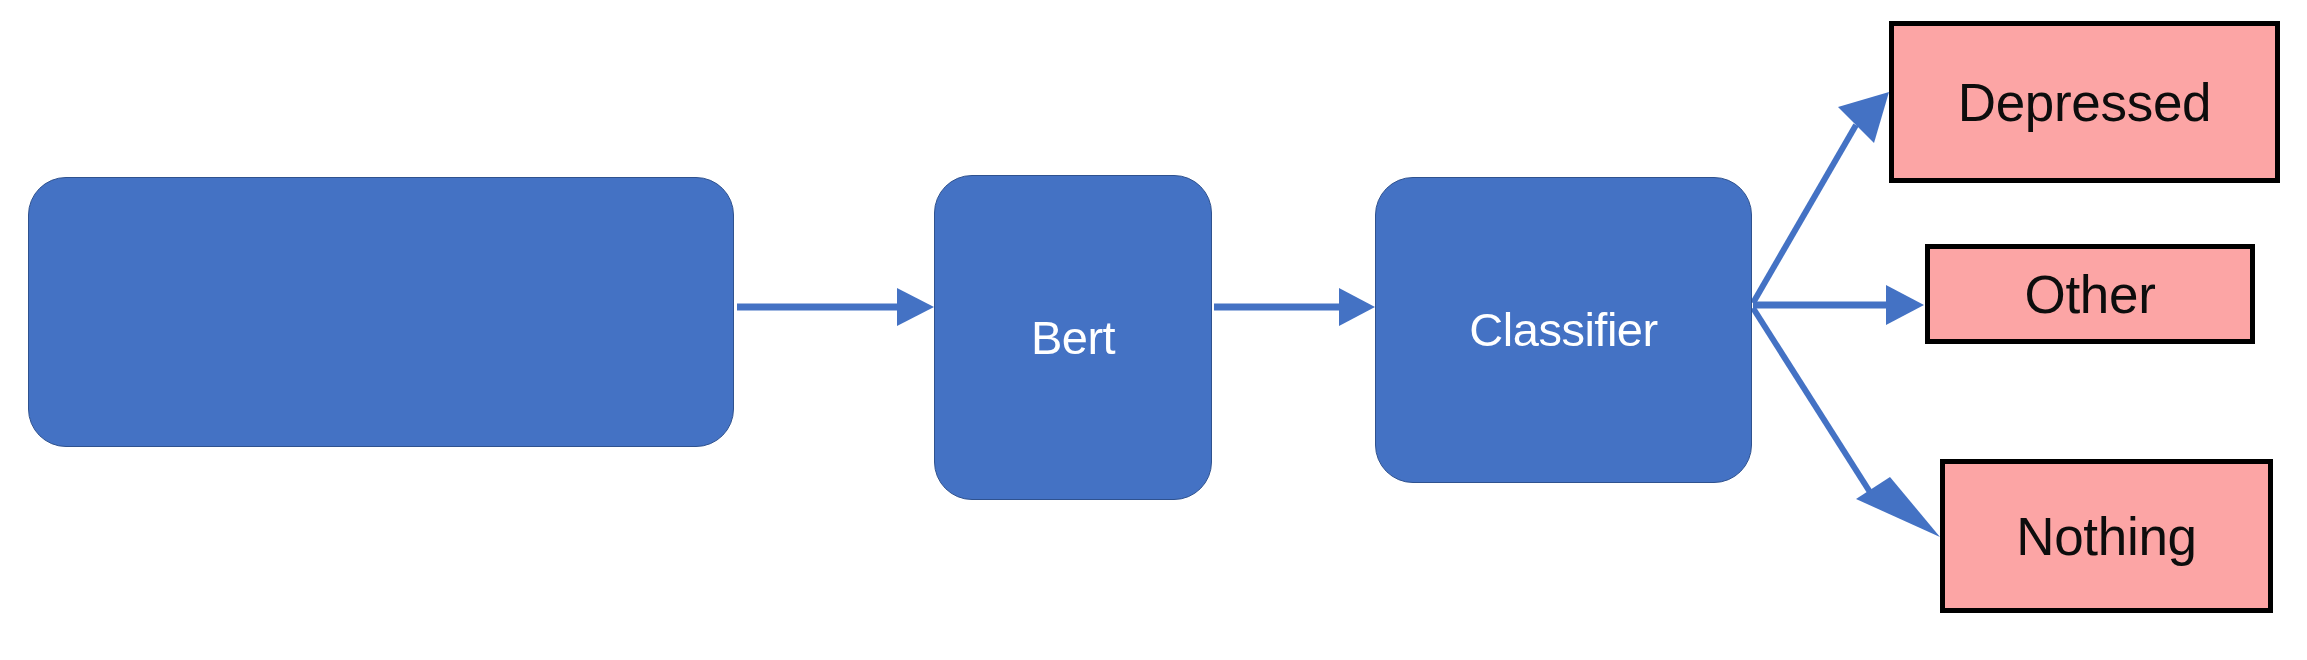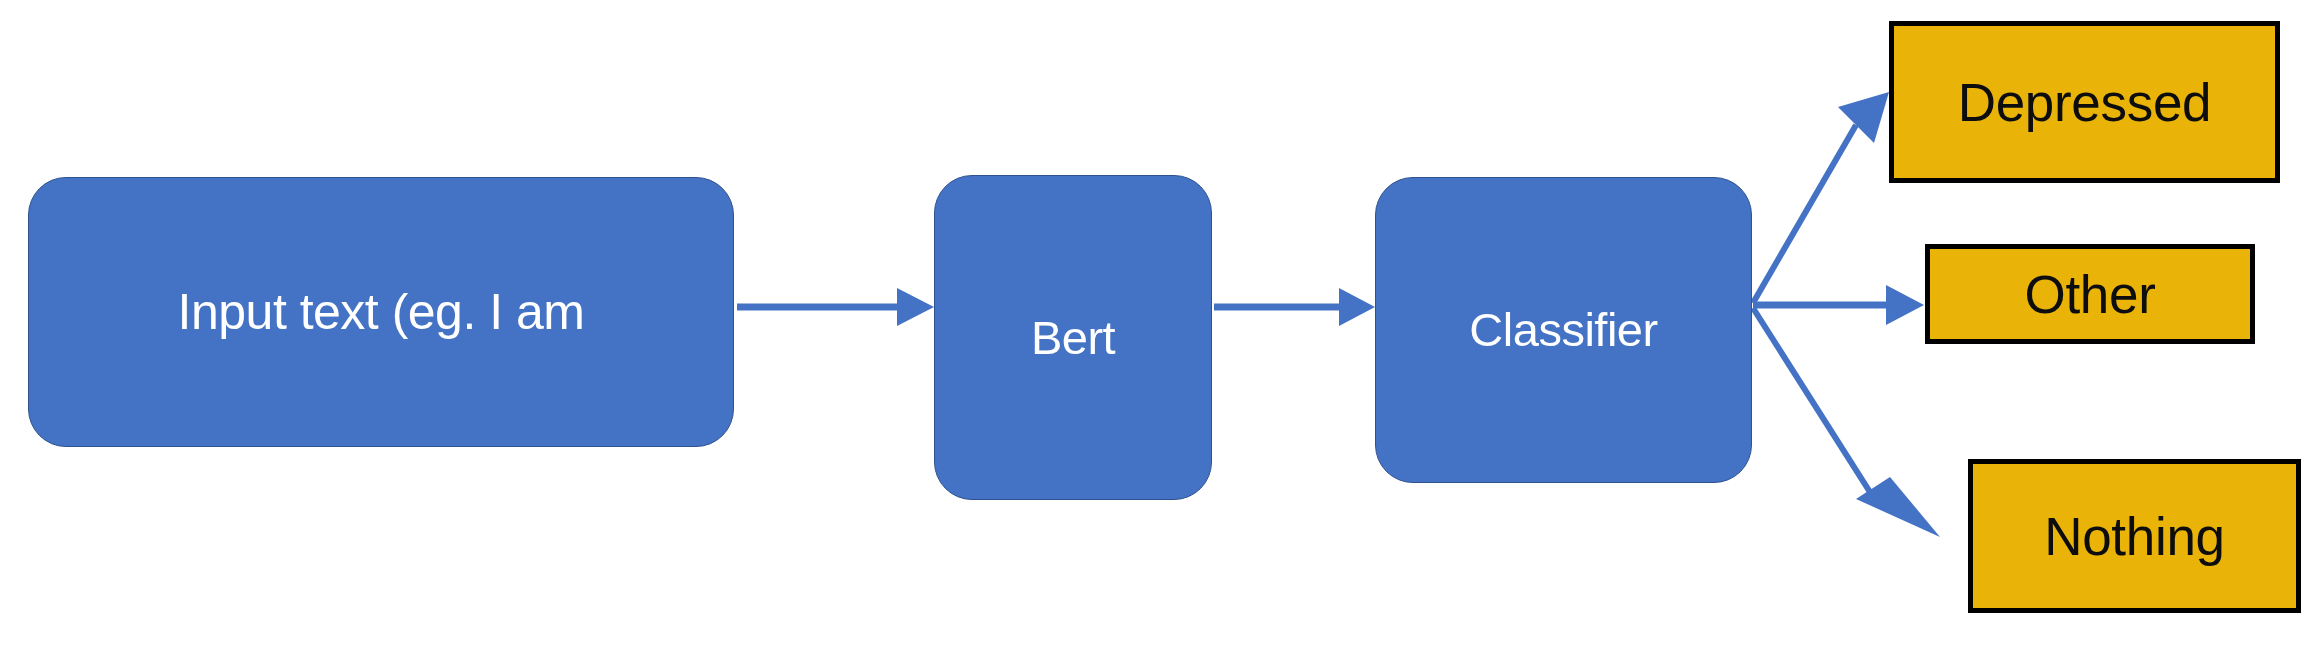--- a/index.html
+++ b/index.html
@@ -46,42 +46,42 @@
   }
   #node-classifier {
     left: 1375px; top: 177px;
     width: 377px; height: 306px;
     font-size: 47px;
   }
   
   .node-white {
     position: absolute;
     box-sizing: border-box;
-    background: #eab308;
+    background: #fca5a5;
     border: 5px solid #000000;
     display: flex;
     align-items: center;
     justify-content: center;
     text-align: center;
     color: #0d0d0d;
     font-size: 53px;
     font-weight: 400;
     letter-spacing: -0.3px;
   }
   #node-depressed {
     left: 1889px; top: 21px;
     width: 391px;  height: 162px;
   }
   #node-other {
     left: 1925px; top: 244px;
     width: 330px;  height: 100px;
   }
   #node-nothing {
     left: 1940px; top: 459px;
-    width: 333px;  height: 154px; margin-left: 28px;
+    width: 333px;  height: 154px;
   }
   
   #arrows {
     position: absolute;
     left: 0; top: 0;
     width: 2307px;
     height: 660px;
     pointer-events: none;
   }
   .arrow-line {
@@ -125,21 +125,21 @@
       <polygon class="arrow-head" points="1886,285 1924,305 1886,325"></polygon>
     </g>
 
     <g>
       <line class="arrow-line-thin" x1="1753" y1="308" x2="1875" y2="500"></line>
       <polygon class="arrow-head" points="1856,499 1940,537 1890,477"></polygon>
     </g>
   </svg>
 
   <div class="node-blue" id="node-input">
-    <span><span>Input text (eg. I am</span><br></span>
+    <span><br></span>
   </div>
 
   <div class="node-blue" id="node-bert">
     <span>Bert</span>
   </div>
 
   <div class="node-blue" id="node-classifier">
     <span>Classifier</span>
   </div>
 

